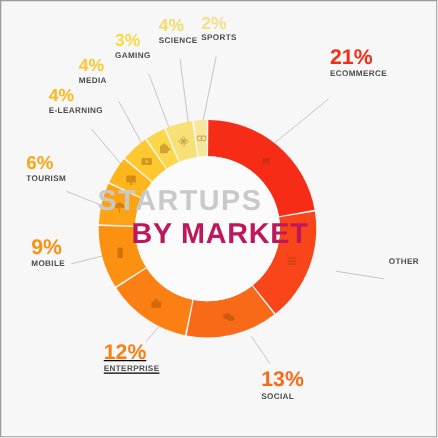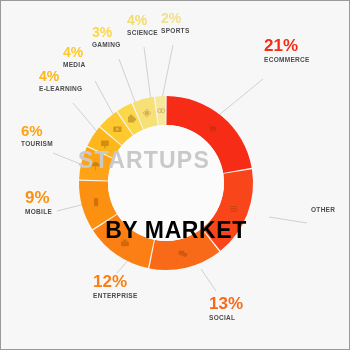--- a/index.html
+++ b/index.html
@@ -59,24 +59,23 @@
     letter-spacing: 1.2px;
     line-height: 1;
   }
   #center-line2 {
     position: absolute;
     width: 350px;
     text-align: center;
     top: 174px;
     font-size: 23px;
     font-weight: bold;
-    color: #000000;
+    color: #be185d;
     letter-spacing: 0.6px;
     line-height: 1;
-    margin-top: 44px;
   }
 </style>
 </head>
 <body>
 
 <div id="page">
 
   <svg id="chart-svg" viewBox="0 0 350 350">
     <g id="leader-lines">
         <line x1="262" y1="78" x2="218" y2="114" stroke="#c6c6c6" stroke-width="0.8"></line>
@@ -178,21 +177,21 @@
         <div class="pct" style="color: rgb(246, 44, 23); font-size: 17px;">21%</div>
         <div class="cat" style="font-size: 6.5px; margin-top: 3px;">ECOMMERCE</div>
       </div>
       <div class="label" style="left: 310px; top: 203px;">
         <div class="cat" style="font-size: 6.5px; margin-top: 3px;">OTHER</div>
       </div>
       <div class="label" style="left: 208px; top: 294px;">
         <div class="pct" style="color: rgb(249, 106, 24); font-size: 17px;">13%</div>
         <div class="cat" style="font-size: 6.5px; margin-top: 3px;">SOCIAL</div>
       </div>
-      <div class="label" style="left: 92px; top: 272px;">
+      <div class="label" style="left: 82px; top: 272px; text-decoration: underline;">
         <div class="pct" style="color: rgb(251, 127, 18); font-size: 17px;">12%</div>
         <div class="cat" style="font-size: 6.5px; margin-top: 3px;">ENTERPRISE</div>
       </div>
       <div class="label" style="left: 24px; top: 188px;">
         <div class="pct" style="color: rgb(252, 144, 16); font-size: 17px;">9%</div>
         <div class="cat" style="font-size: 6.5px; margin-top: 3px;">MOBILE</div>
       </div>
       <div class="label" style="left: 20px; top: 122px;">
         <div class="pct" style="color: rgb(253, 163, 21); font-size: 15px;">6%</div>
         <div class="cat" style="font-size: 6.5px; margin-top: 3px;">TOURISM</div>

